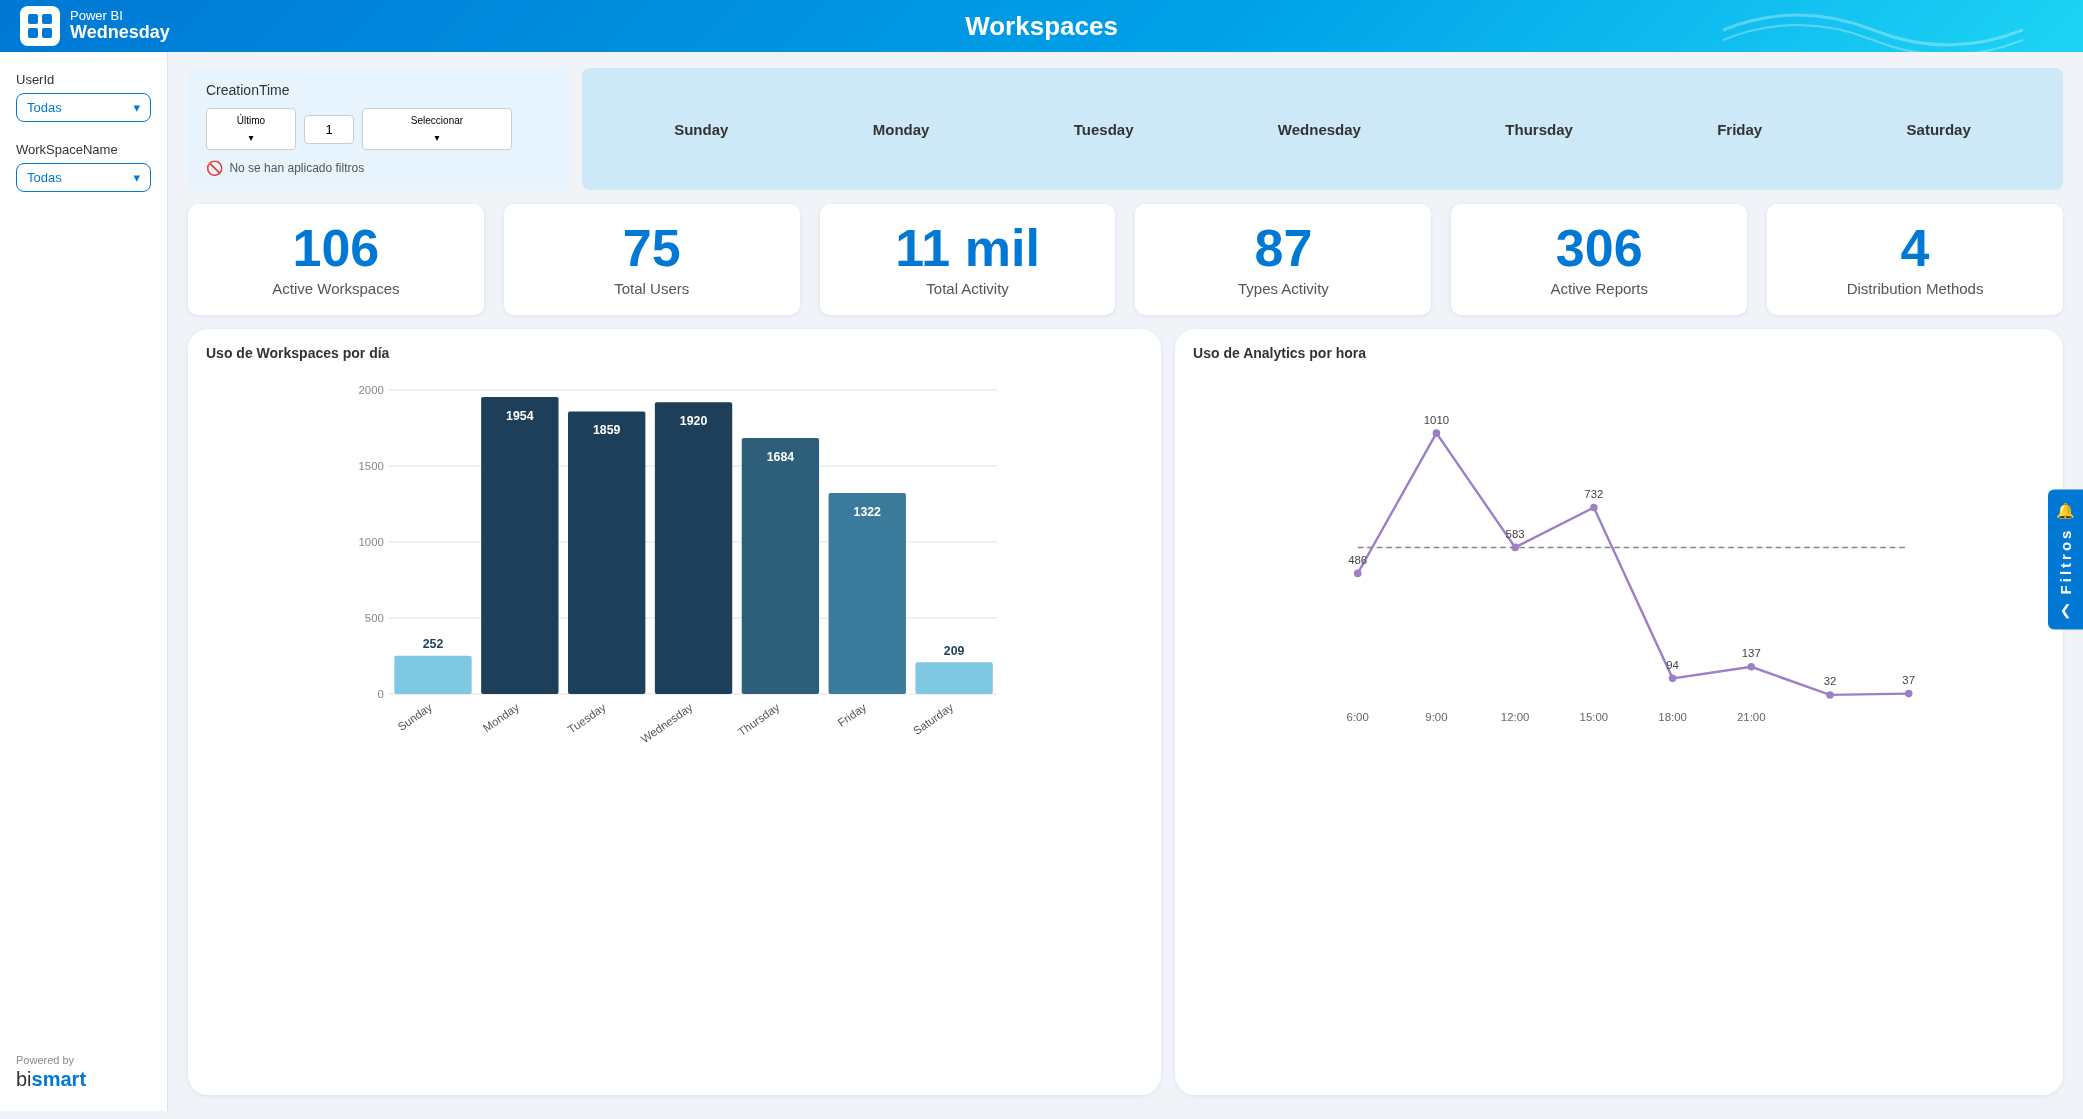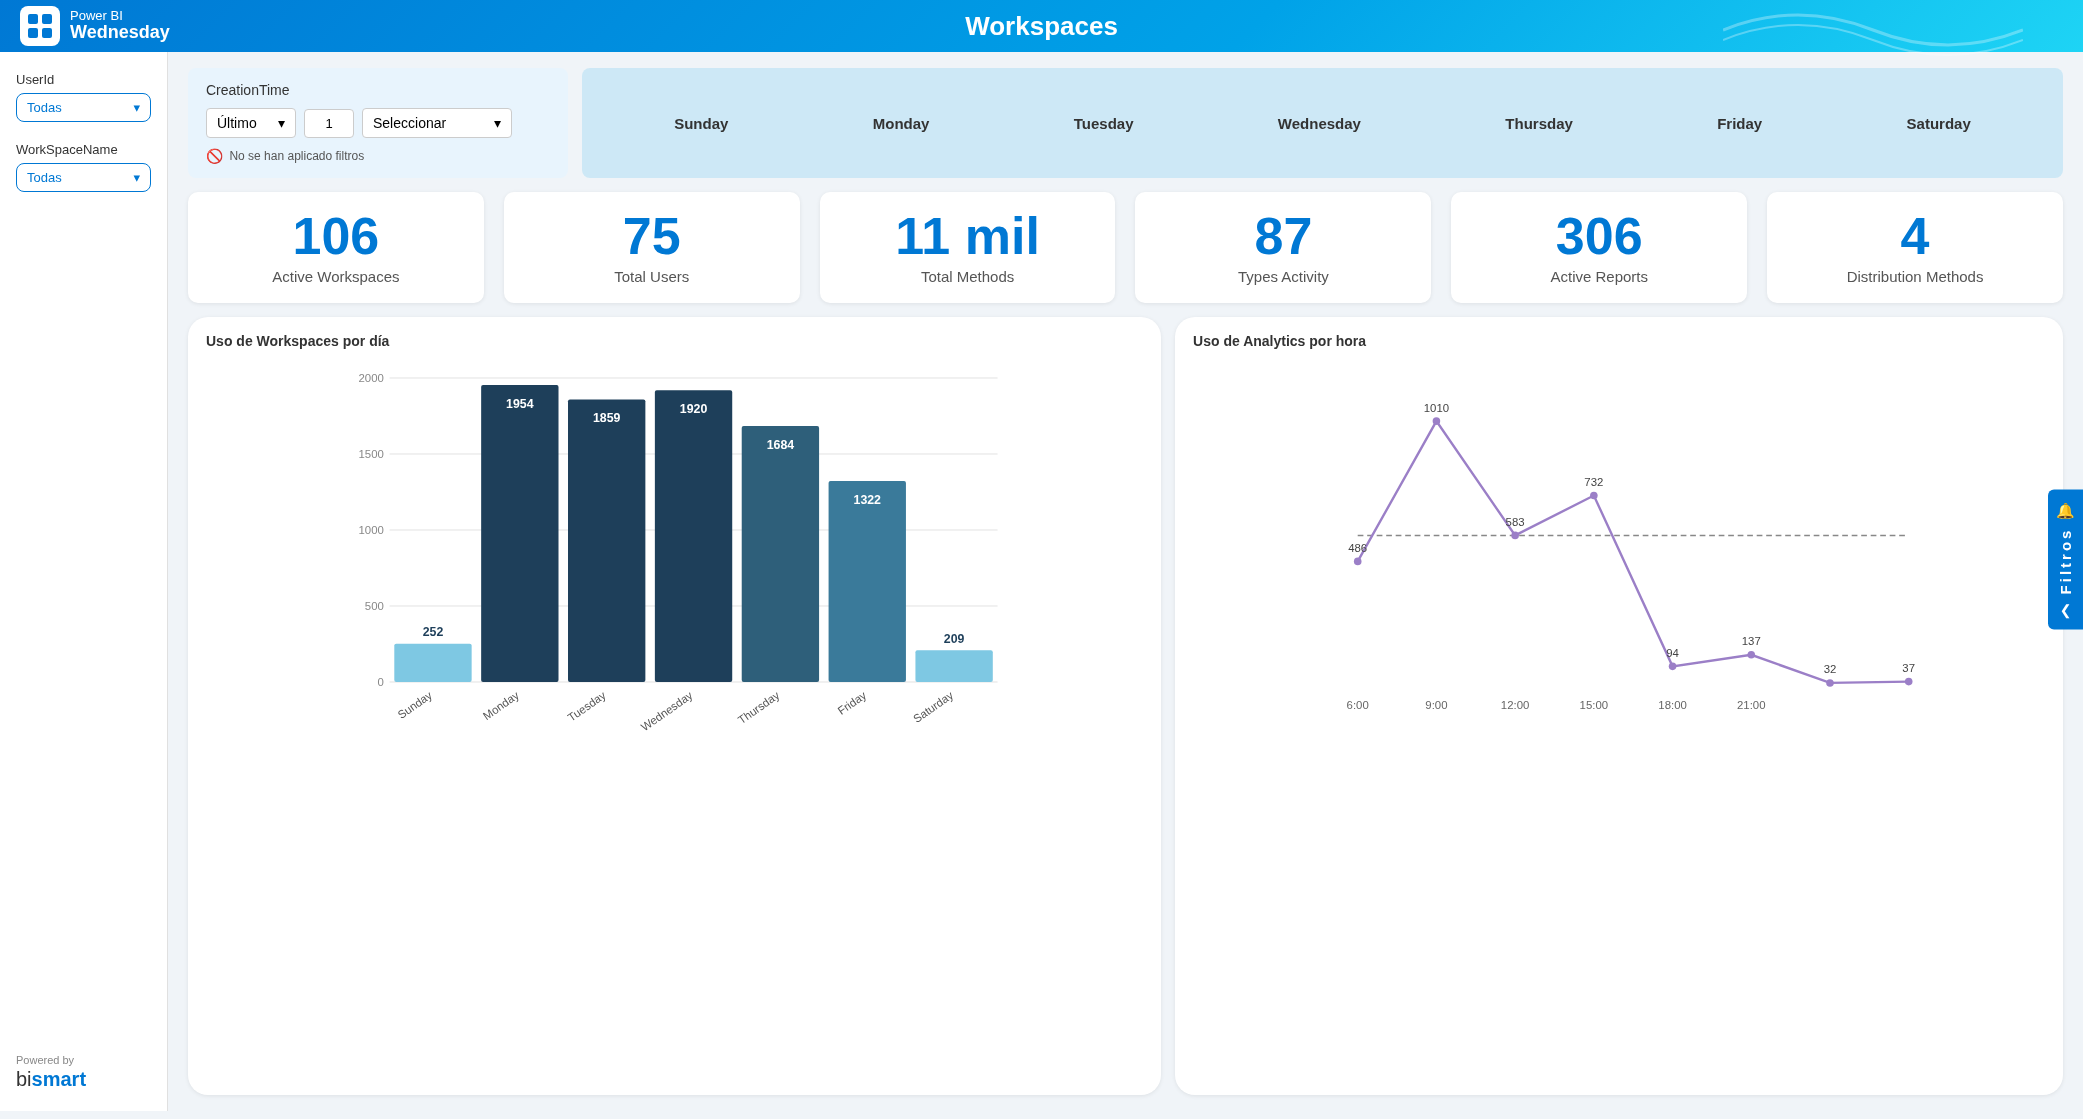--- a/index.html
+++ b/index.html
@@ -123,25 +123,26 @@
       gap: 10px;
       min-width: 380px;
     }
     .creation-time-title { font-size: 14px; color: #333; font-weight: 500; }
     .creation-time-controls { display: flex; gap: 8px; align-items: center; }
     .ct-select {
       background: #fff;
       border: 1px solid #ccc;
       border-radius: 4px;
       padding: 6px 10px;
-      font-size: 14px;
+      font-size: 10px;
       display: flex; align-items: center; gap: 6px;
       cursor: pointer;
       min-width: 90px;
       justify-content: space-between;
+      flex-direction: column;
     }
     .ct-input {
       background: #fff;
       border: 1px solid #ccc;
       border-radius: 4px;
       padding: 6px 10px;
       font-size: 13px;
       width: 50px;
       text-align: center;
     }
@@ -312,21 +313,21 @@
     <div class="kpi-card">
     <div class="kpi-number">106</div>
     <div class="kpi-label">Active Workspaces</div>
   </div>
         <div class="kpi-card">
     <div class="kpi-number">75</div>
     <div class="kpi-label">Total Users</div>
   </div>
         <div class="kpi-card">
     <div class="kpi-number">11 mil</div>
-    <div class="kpi-label">Total Methods</div>
+    <div class="kpi-label">Total Activity</div>
   </div>
         <div class="kpi-card">
     <div class="kpi-number">87</div>
     <div class="kpi-label">Types Activity</div>
   </div>
         <div class="kpi-card">
     <div class="kpi-number">306</div>
     <div class="kpi-label">Active Reports</div>
   </div>
         <div class="kpi-card">

